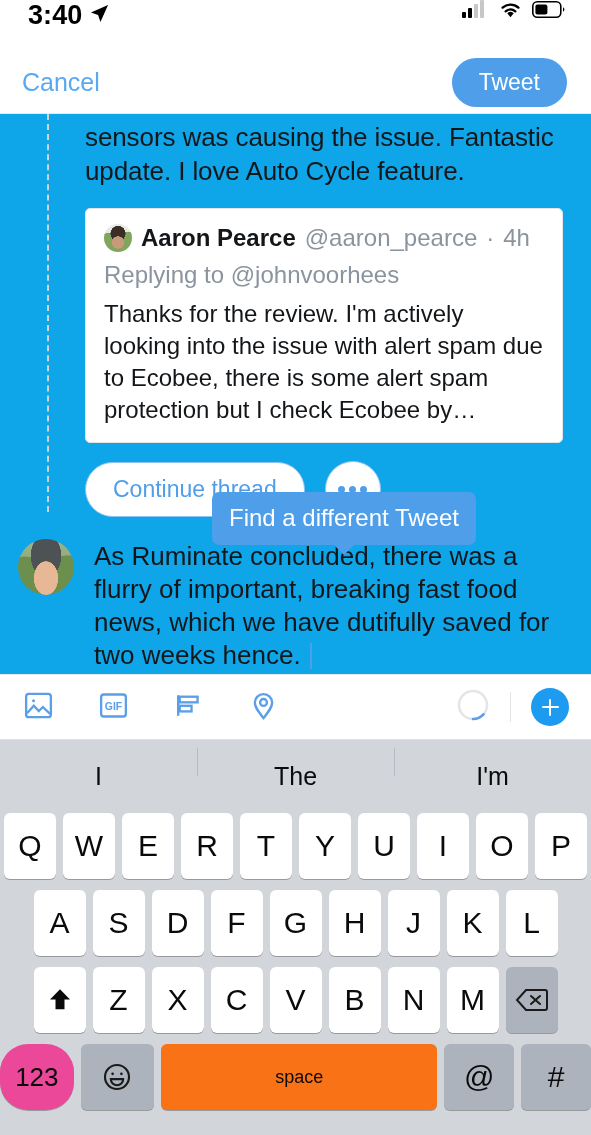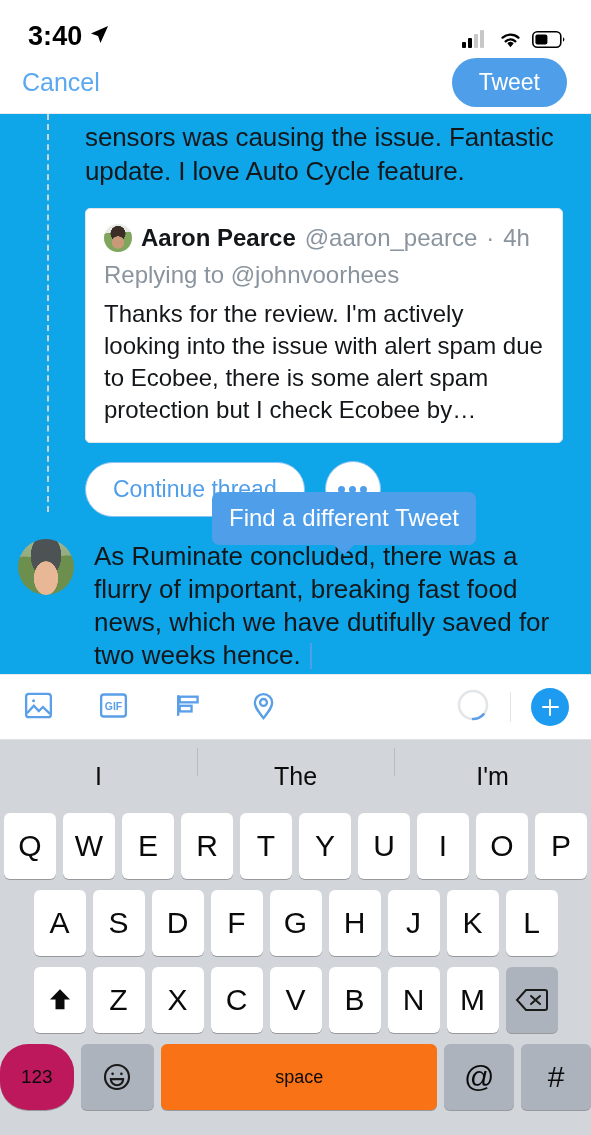--- a/index.html
+++ b/index.html
@@ -7,21 +7,21 @@
   body {
     font-family:"Liberation Sans", sans-serif;
     background:#ffffff;
     overflow:hidden;
     position:relative;
     -webkit-font-smoothing:antialiased;
   }
 
   
   .statusbar{
-    height:52px; display:flex; align-items:flex-end;
+    height:52px; display:flex; align-items:flex-start;
     justify-content:space-between; padding:0 26px 0 28px;
   }
   .sb-left{ display:flex; align-items:center; gap:8px; }
   .sb-time{ font-size:27px; font-weight:700; letter-spacing:.1px; color:#000; }
   .sb-loc{ display:block; }
   .sb-right{ display:flex; align-items:center; gap:9px; }
 
   
   .navbar{
     height:62px; display:flex; align-items:center;
@@ -182,21 +182,21 @@
     display:flex; align-items:center; justify-content:center;
     font-size:30px; color:#0a0a0a; font-family:inherit;
     border:none; cursor:pointer; box-shadow:0 1px 0 rgba(0,0,0,.28);
     padding:0;
   }
   .krow.r1 .key{ width:52px; }
   .krow.r2 .key{ width:52px; }
   .krow.r3 .key{ width:52px; }
   .key.wide{ width:76px; background:#adb3bd; }
   .key.shift{ width:76px; background:#fff; }
-  .key.fn{ width:76px; background:#be185d; font-size:19px;border-radius:28px; }
+  .key.fn{ width:76px; background:#ec4899; font-size:26px;border-radius:28px; }
   .key.emoji{ width:76px; background:#adb3bd; font-size:30px; }
   .key.space{ width:285px; background:#f97316; font-size:18px; }
   .key.sym{ width:72px; background:#adb3bd; font-size:30px; }
 </style>
 </head>
 <body>
 
 <div class="statusbar">
   <div class="sb-left">
     <span class="sb-time">3:40</span>

